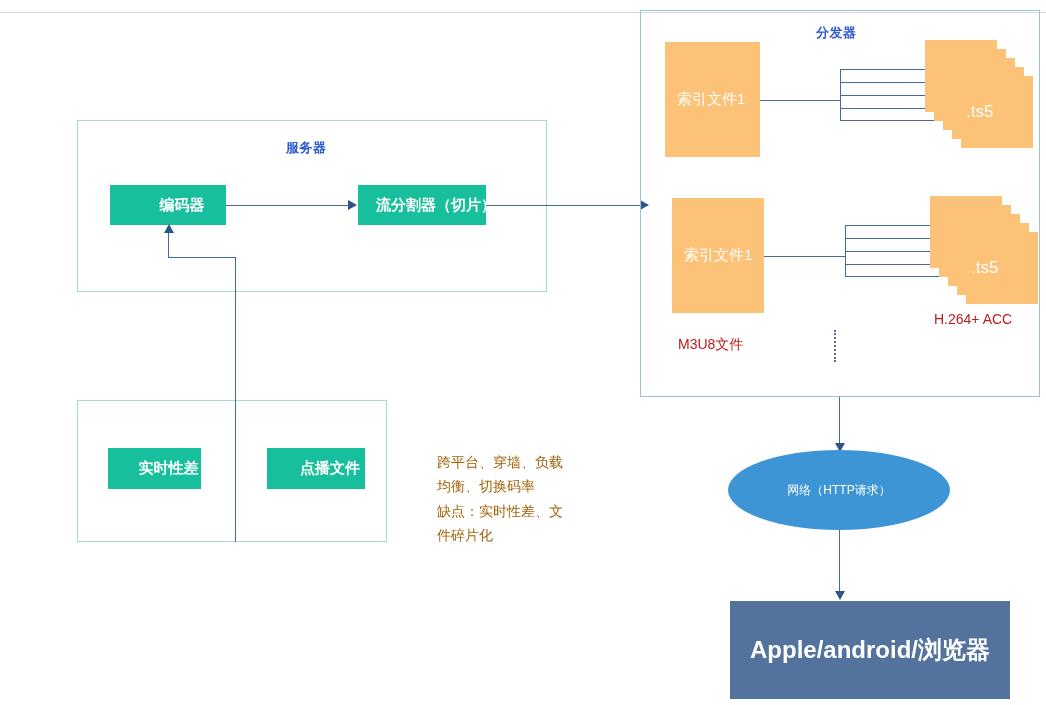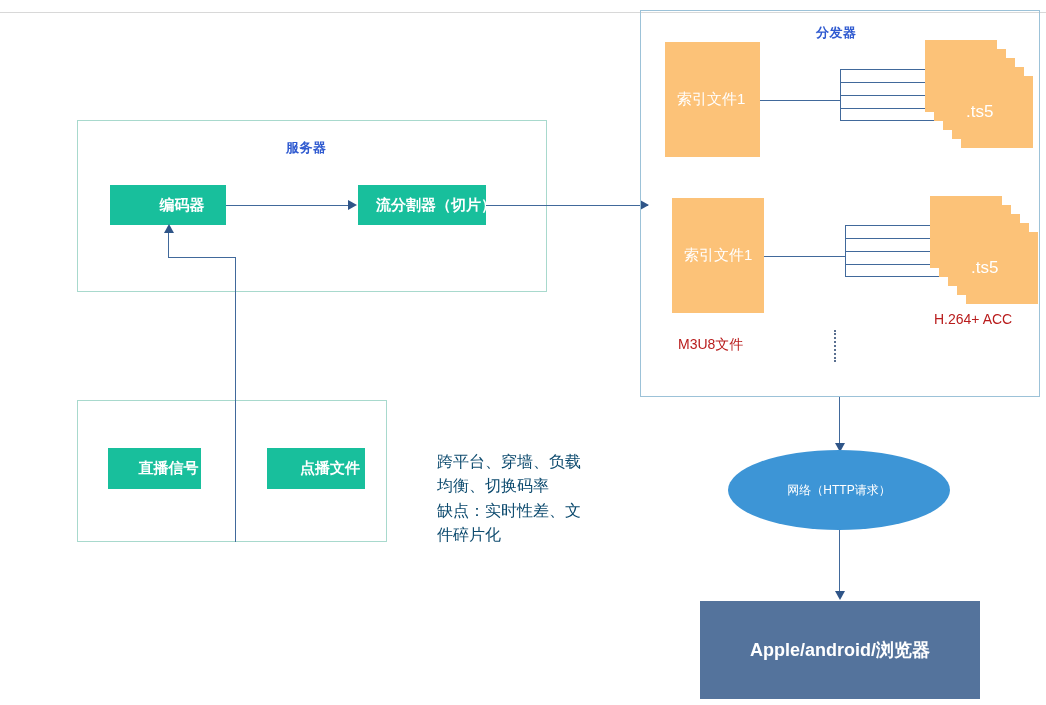--- a/index.html
+++ b/index.html
@@ -55,22 +55,23 @@
     padding-left: 28px;
   }
   .node-orange {
     background: #fcc278;
     font-size: 15px;
     justify-content: flex-start;
     padding-left: 12px;
   }
   .node-slate {
     background: #54739c;
-    font-size: 18px;
+    font-size: 24px;
     font-weight: bold;
+    margin-left: 30px;
   }
   .node-ellipse {
     background: #3d95d6;
     border-radius: 50%;
     font-size: 12px;
   }
   
   .ts-stack { position: absolute; }
   .ts-sheet {
     position: absolute;
@@ -115,22 +116,22 @@
     border-top: 9px solid #2f5588;
   }
   .dotted-v {
     position: absolute;
     width: 0;
     border-left: 2px dotted #596f90;
   }
   
   .note-red {
     position: absolute;
-    color: #0c4a6e;
-    font-size: 16px;
+    color: #a16207;
+    font-size: 14px;
     line-height: 24px;
     white-space: pre-line;
   }
   .label-red {
     position: absolute;
     color: #b91c1c;
     font-size: 14px;
     white-space: nowrap;
   }
 </style>
@@ -149,21 +150,21 @@
   <div class="node node-green" style="left:358px; top:185px; width:128px; height:40px;">流分割器（切片）</div>
 
   <div class="line-h" style="left:226px; top:205px; width:123px;"></div>
   <div class="arrow-right" style="left:348px; top:200px;"></div>
 
   <div class="line-h" style="left:486px; top:205px; width:162px;"></div>
   <div class="arrow-right" style="left:640px; top:200px;"></div>
 
   <div class="frame frame-green" style="left:77px; top:400px; width:310px; height:142px;"></div>
 
-  <div class="node node-green" style="left:108px; top:448px; width:93px; height:41px;">直播信号</div>
+  <div class="node node-green" style="left:108px; top:448px; width:93px; height:41px;">实时性差</div>
 
   <div class="node node-green" style="left:267px; top:448px; width:98px; height:41px;">点播文件</div>
 
   <div class="thin-v" style="left:235px; top:257px; height:285px;"></div>
   <div class="thin-h" style="left:168px; top:257px; width:68px;"></div>
   <div class="thin-v" style="left:168px; top:232px; height:26px;"></div>
   <div class="arrow-up" style="left:164px; top:224px;"></div>
 
   <div class="frame frame-blue" style="left:640px; top:10px; width:400px; height:387px;"></div>
   <div class="section-title" style="left:816px; top:24px;font-family:Liberation Mono, monospace;">分发器</div>

